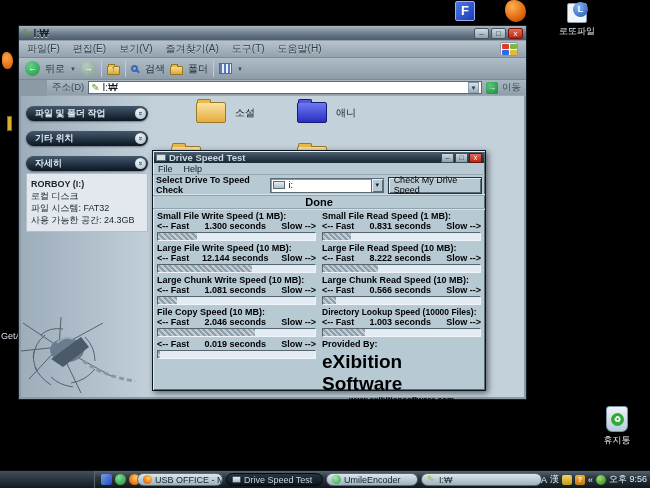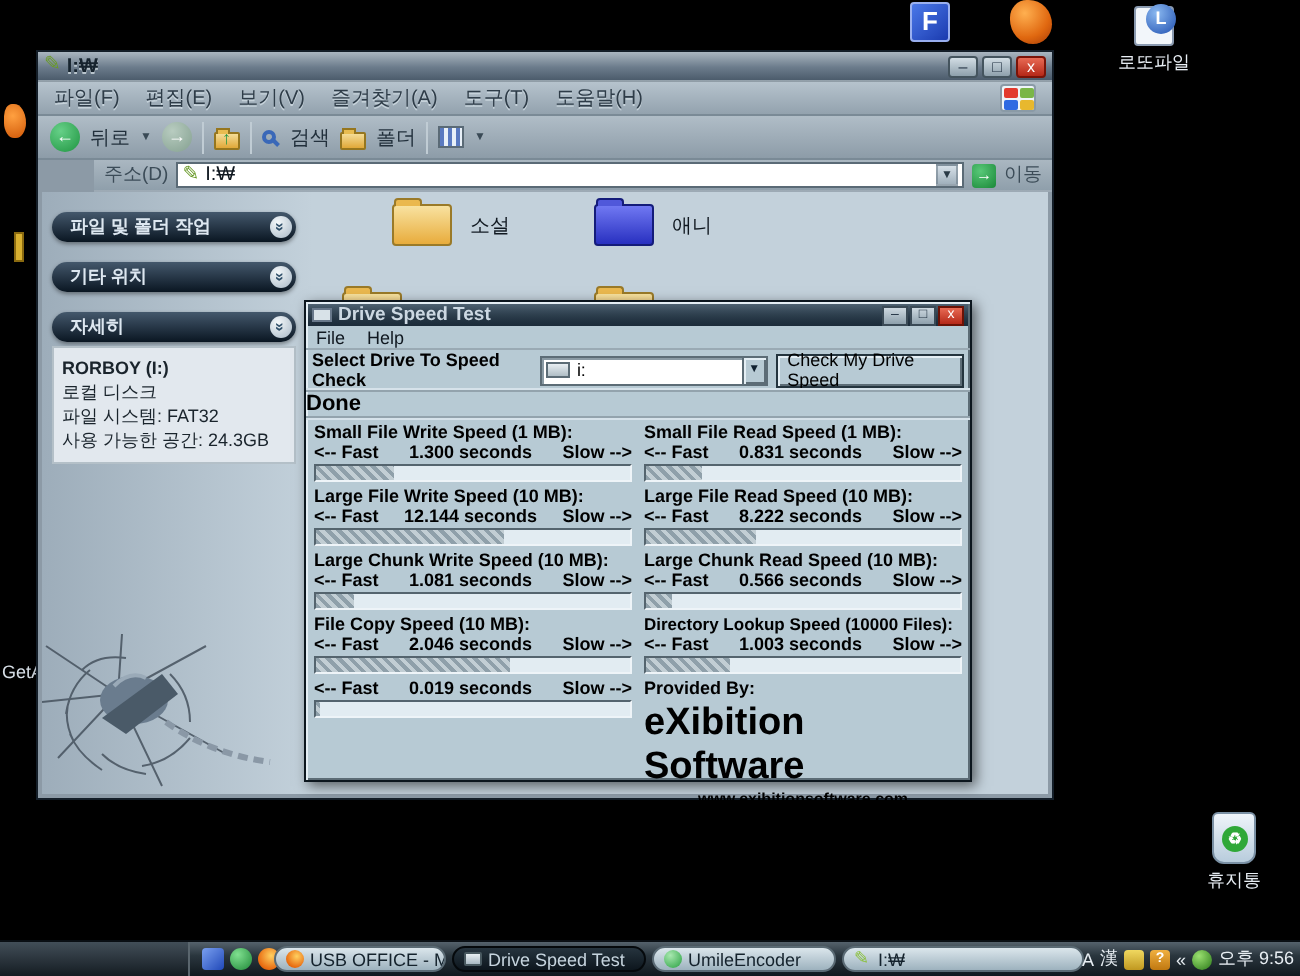--- a/index.html
+++ b/index.html
@@ -71,21 +71,21 @@
   .st-btn{width:13px;height:10px;font-size:7px;line-height:8px;text-align:center;border:1px solid #3a4a56;background:linear-gradient(#cdd8e0,#8ea0ac);color:#203040;}
   .st-btn.close{background:linear-gradient(#e86a54,#b52818);color:#fff;border-color:#6a1206;}
   .st-menu{height:13px;display:flex;gap:11px;padding-left:5px;font-size:9px;color:#101820;align-items:center;border-bottom:1px solid #9aaab4;}
   .st-controls{height:21px;display:flex;align-items:center;gap:4px;padding:0 3px;}
   .st-label{font-size:9px;font-weight:bold;color:#000;}
   .combo{width:126px;height:15px;border:1px solid #5c6c76;background:#fff;display:flex;align-items:center;gap:3px;padding-left:2px;box-shadow:inset 1px 1px 0 #8a9aa4;}
   .combo .drv{width:12px;height:8px;background:linear-gradient(#e8eef2,#b0bec6);border:1px solid #5c6c76;}
   .combo .ctext{font-size:9px;color:#000;}
   .combo .carr{margin-left:auto;width:12px;height:13px;background:#b7cad4;border-left:1px solid #5c6c76;box-shadow:inset 1px 1px 0 #e4eef4,inset -1px -1px 0 #5c6c76;font-size:6px;text-align:center;line-height:13px;color:#102030;}
   .st-check{margin-left:auto;height:17px;padding:0 5px;background:#b7cad4;border:1px solid #24343e;box-shadow:inset 1px 1px 0 #e4eef4,inset -1px -1px 0 #5c6c76;font-size:9px;color:#000;display:flex;align-items:center;}
-  .st-done{height:14px;text-align:left;font-size:11px;font-weight:bold;color:#000;border-top:1px solid #93a3ad;border-bottom:1px solid #93a3ad;box-shadow:0 1px 0 #d6e2ea, 0 -1px 0 #d6e2ea;}
+  .st-done{height:14px;text-align:center;font-size:11px;font-weight:bold;color:#000;border-top:1px solid #93a3ad;border-bottom:1px solid #93a3ad;box-shadow:0 1px 0 #d6e2ea, 0 -1px 0 #d6e2ea;}
   .st-grid{flex:1;display:grid;grid-template-columns:1fr 1fr;column-gap:6px;padding:2px 4px 3px;row-gap:2px;}
   .test .t-label{font-size:9px;font-weight:bold;color:#000;line-height:10px;white-space:nowrap;}
   .test .t-line{display:flex;justify-content:space-between;font-size:9px;font-weight:bold;color:#000;line-height:10px;}
   .test .t-bar{height:9px;border:1px solid;border-color:#54646e #eef4f8 #eef4f8 #54646e;background:#e2ecf2;margin-top:1px;}
   .test .t-fill{height:100%;background:repeating-linear-gradient(45deg,#8fa0aa 0 2px,#c2ced4 2px 4px);}
   .provided .p-label{font-size:9px;font-weight:bold;color:#000;}
   .provided .p-name{font-size:19px;font-weight:bold;color:#000;text-align:left;margin-top:2px;}
   .provided .p-url{font-size:8px;font-weight:bold;color:#000;text-align:center;}
 
   

